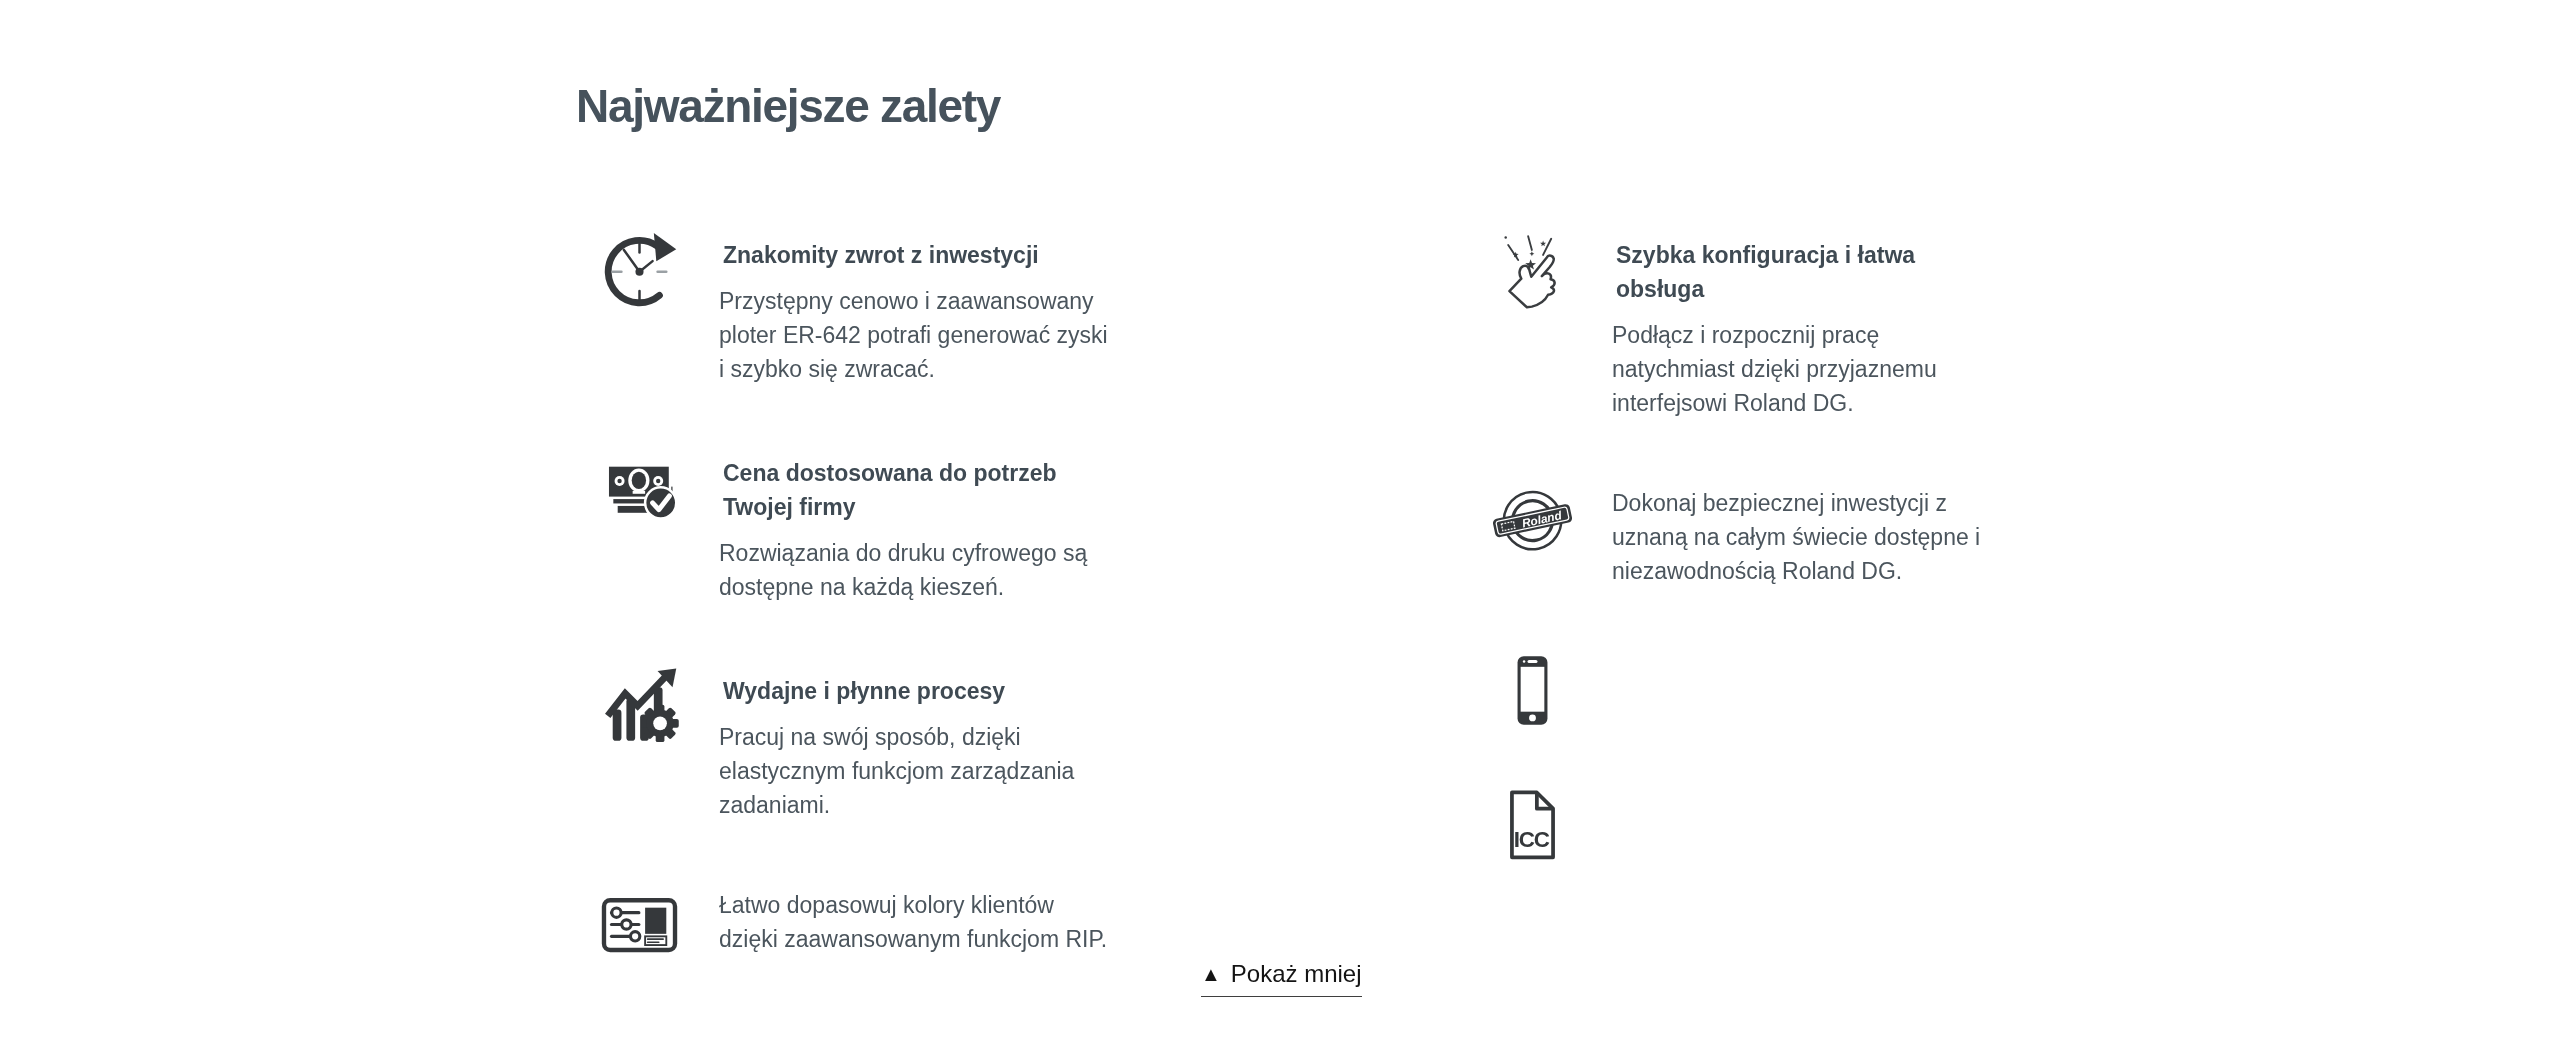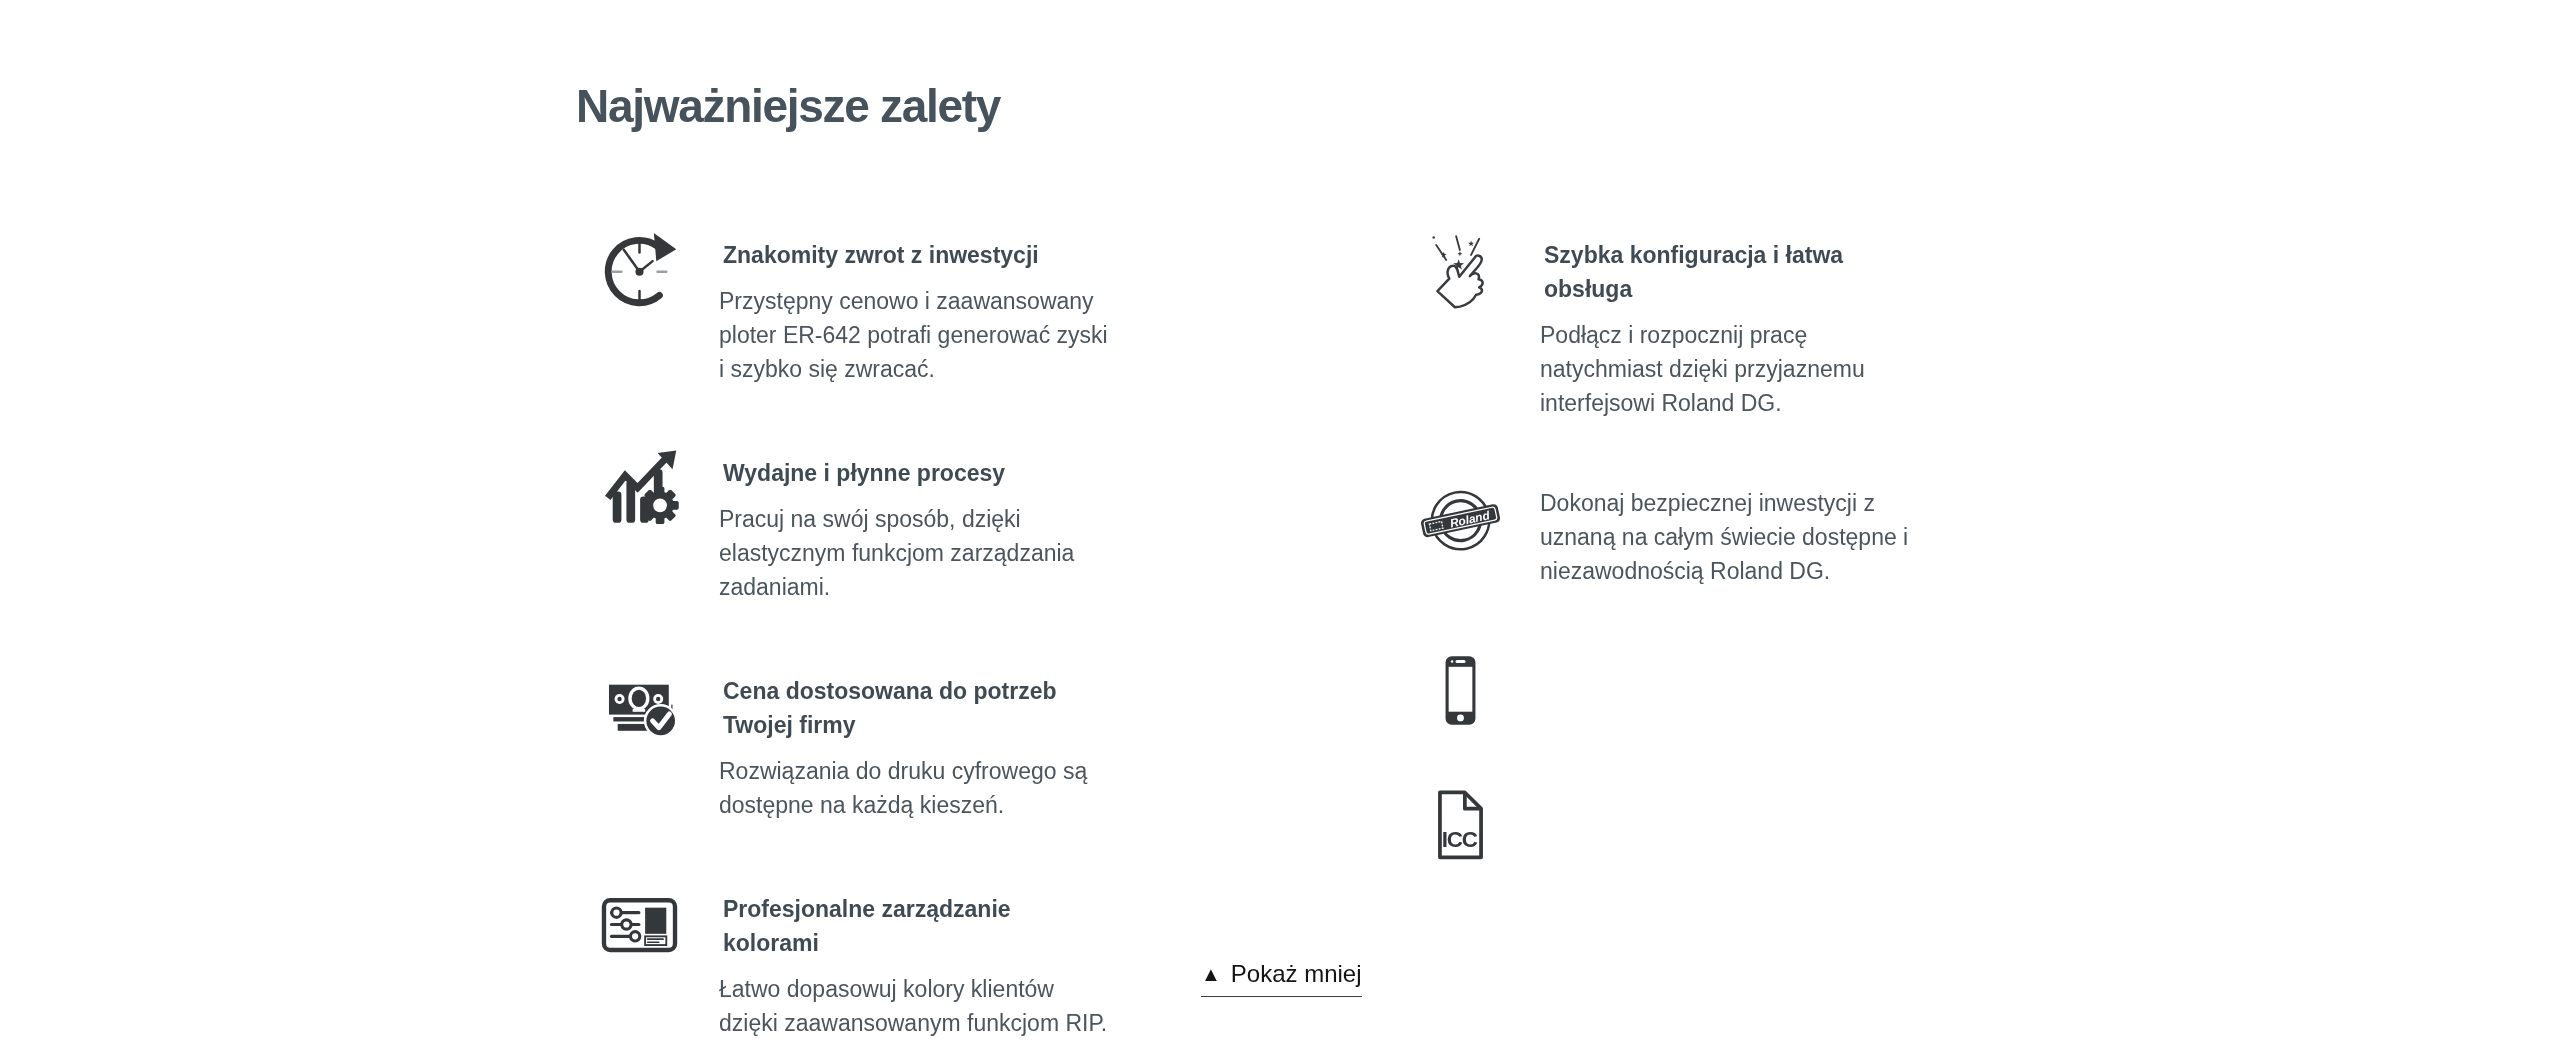--- a/index.html
+++ b/index.html
@@ -7,21 +7,21 @@
   .page{position:relative;width:2576px;height:1043px;background:#ffffff;overflow:hidden;border-radius:7px;}
 
   .section-title{
     position:absolute;left:576px;top:81px;margin:0;
     font-size:46px;line-height:1.1;font-weight:700;letter-spacing:-1.3px;
     color:#46525C;
   }
 
   .col{position:absolute;top:226px;}
   .col-left{left:599px;}
-  .col-right{left:1420px;}
+  .col-right{left:1492px;}
 
   .feature{display:flex;gap:31px;margin-bottom:50px;align-items:flex-start;}
   .icon{width:81px;height:81px;flex:0 0 81px;margin-top:3.8px;}
   .icon svg{width:81px;height:81px;display:block;}
   .ftext{width:410px;font-size:23px;line-height:34px;color:#4B555D;}
   .ftext h3{margin:12px;font-size:23px;line-height:34px;font-weight:700;color:#3F4A53;}
   .ftext p{margin:8px;}
 
   .toggle{
     position:absolute;left:1201px;top:960px;
@@ -54,20 +54,43 @@
           <line x1="22" y1="67" x2="36" y2="67" stroke="#9AA0A4" stroke-width="4" stroke-linecap="round"></line>
           <line x1="94" y1="67" x2="108" y2="67" stroke="#9AA0A4" stroke-width="4" stroke-linecap="round"></line>
           <line class="stk" x1="65" y1="67" x2="40" y2="32" stroke-width="4"></line>
           <line class="stk" x1="65" y1="67" x2="86" y2="50" stroke-width="4"></line>
           <circle class="fil" cx="65" cy="67" r="6.5"></circle>
         </svg>
       </span>
       <div class="ftext">
         <h3>Znakomity zwrot z inwestycji</h3>
         <p>Przystępny cenowo i zaawansowany ploter ER-642 potrafi generować zyski i szybko się zwracać.</p>
+      </div>
+    </div>
+
+    <div class="feature">
+      <span class="icon">
+        <svg viewBox="0 0 130 130">
+          <rect x="28" y="60" width="92" height="46" fill="#35383B" stroke="#fff" stroke-width="4"></rect>
+          <rect x="21" y="45" width="92" height="46" fill="#35383B" stroke="#fff" stroke-width="4"></rect>
+          <rect x="14" y="28" width="100" height="52" fill="#35383B" stroke="#fff" stroke-width="4"></rect>
+          <ellipse cx="64" cy="52" rx="17" ry="19" fill="#fff"></ellipse>
+          <ellipse cx="64" cy="52" rx="11.5" ry="14" fill="#35383B"></ellipse>
+          <circle cx="33" cy="53" r="8" fill="#fff"></circle>
+            <circle cx="33" cy="53" r="3.5" fill="#35383B"></circle>
+          <circle cx="95" cy="53" r="8" fill="#fff"></circle>
+            <circle cx="95" cy="53" r="3.5" fill="#35383B"></circle>
+          <rect x="54" y="69" width="20" height="4.5" fill="#fff"></rect>
+          <circle cx="99" cy="88" r="25" fill="#35383B" stroke="#fff" stroke-width="4"></circle>
+          <polyline points="86,88 96,99 113,77" fill="none" stroke="#fff" stroke-width="8" stroke-linecap="round" stroke-linejoin="round"></polyline>
+        </svg>
+      </span>
+      <div class="ftext">
+        <h3>Cena dostosowana do potrzeb Twojej firmy</h3>
+        <p>Rozwiązania do druku cyfrowego są dostępne na każdą kieszeń.</p>
       </div>
     </div>
 
     <div class="feature">
       <span class="icon">
         <svg viewBox="0 0 130 130">
           <rect class="fil" x="22" y="70" width="14" height="50" rx="5"></rect>
           <rect class="fil" x="44" y="52" width="14" height="68" rx="5"></rect>
           <rect class="fil" x="66" y="78" width="14" height="42" rx="5"></rect>
           <rect class="fil" x="88" y="34" width="14" height="42" rx="5"></rect>
@@ -85,58 +108,34 @@
       </span>
       <div class="ftext">
         <h3>Wydajne i płynne procesy</h3>
         <p>Pracuj na swój sposób, dzięki elastycznym funkcjom zarządzania zadaniami.</p>
       </div>
     </div>
 
     <div class="feature">
       <span class="icon">
         <svg viewBox="0 0 130 130">
-          <rect x="28" y="60" width="92" height="46" fill="#35383B" stroke="#fff" stroke-width="4"></rect>
-          <rect x="21" y="45" width="92" height="46" fill="#35383B" stroke="#fff" stroke-width="4"></rect>
-          <rect x="14" y="28" width="100" height="52" fill="#35383B" stroke="#fff" stroke-width="4"></rect>
-          <ellipse cx="64" cy="52" rx="17" ry="19" fill="#fff"></ellipse>
-          <ellipse cx="64" cy="52" rx="11.5" ry="14" fill="#35383B"></ellipse>
-          <circle cx="33" cy="53" r="8" fill="#fff"></circle>
-            <circle cx="33" cy="53" r="3.5" fill="#35383B"></circle>
-          <circle cx="95" cy="53" r="8" fill="#fff"></circle>
-            <circle cx="95" cy="53" r="3.5" fill="#35383B"></circle>
-          <rect x="54" y="69" width="20" height="4.5" fill="#fff"></rect>
-          <circle cx="99" cy="88" r="25" fill="#35383B" stroke="#fff" stroke-width="4"></circle>
-          <polyline points="86,88 96,99 113,77" fill="none" stroke="#fff" stroke-width="8" stroke-linecap="round" stroke-linejoin="round"></polyline>
-        </svg>
-      </span>
-      <div class="ftext">
-        <h3>Cena dostosowana do potrzeb Twojej firmy</h3>
-        <p>Rozwiązania do druku cyfrowego są dostępne na każdą kieszeń.</p>
-      </div>
-    </div>
-
-    <div class="feature">
-      <span class="icon">
-        <svg viewBox="0 0 130 130">
           <rect x="8" y="26" width="114" height="80" rx="10" fill="none" stroke="#35383B" stroke-width="7"></rect>
           <line class="stk" x1="20" y1="46" x2="64" y2="46" stroke-width="5"></line>
           <circle cx="28" cy="46" r="7.5" fill="#fff" stroke="#35383B" stroke-width="5"></circle>
           <line class="stk" x1="20" y1="65" x2="64" y2="65" stroke-width="5"></line>
           <circle cx="44" cy="65" r="7.5" fill="#fff" stroke="#35383B" stroke-width="5"></circle>
           <line class="stk" x1="20" y1="84" x2="64" y2="84" stroke-width="5"></line>
           <circle cx="58" cy="84" r="7.5" fill="#fff" stroke="#35383B" stroke-width="5"></circle>
           <rect class="fil" x="74" y="38" width="34" height="42"></rect>
           <rect x="74" y="84" width="34" height="14" fill="none" stroke="#35383B" stroke-width="3"></rect>
           <line class="stk" x1="78" y1="88.5" x2="103" y2="88.5" stroke-width="2.5"></line>
           <line class="stk" x1="78" y1="93.5" x2="96" y2="93.5" stroke-width="2.5"></line>
         </svg>
       </span>
       <div class="ftext">
-        <h3>Profesjonalne zarządzanie kolorami</h3>
         <p>Łatwo dopasowuj kolory klientów dzięki zaawansowanym funkcjom RIP.</p>
       </div>
     </div>
 
   </div>
 
   <div class="col col-right">
 
     <div class="feature">
       <span class="icon">

